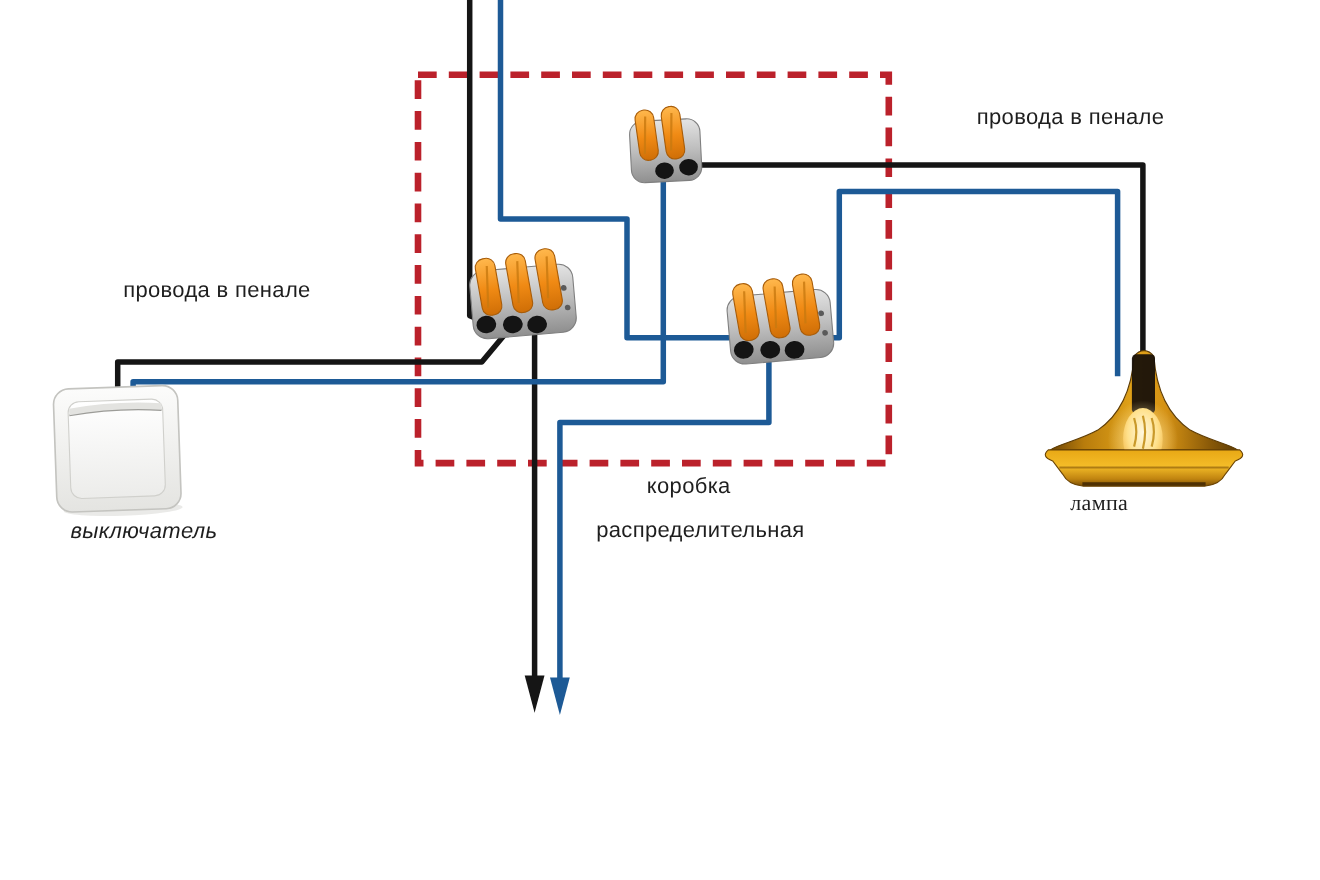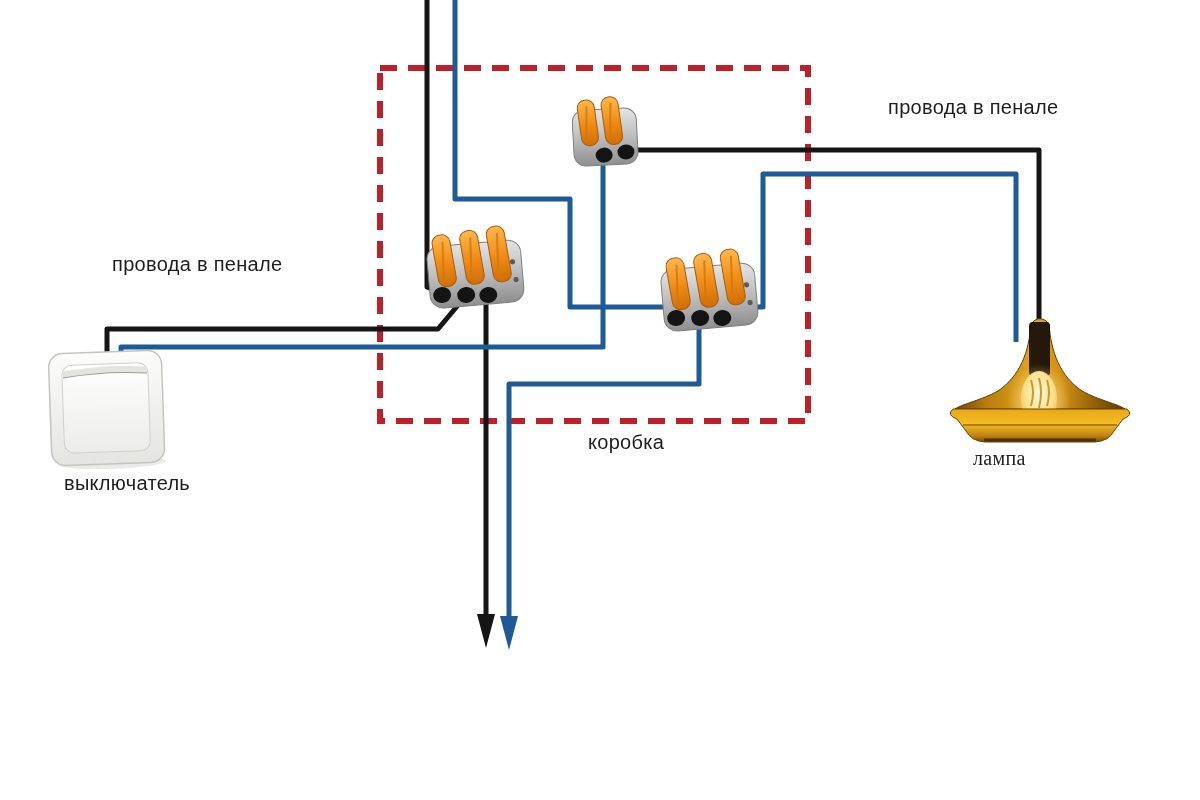--- a/index.html
+++ b/index.html
@@ -160,15 +160,16 @@
     </g>
 
     <use href="#wago2" transform="translate(573,99) rotate(-3 33 35)"></use>
     <use href="#wago3" transform="translate(428,231) rotate(-5 48 38)"></use>
     <use href="#wago3" transform="translate(662,254) rotate(-5 48 38)"></use>
   </svg>
 
   <div class="lbl" style="left:112px;top:253px;">провода в пенале</div>
   <div class="lbl" style="left:888px;top:96px;">провода в пенале</div>
   <div class="lbl" style="left:542px;top:431px;margin-left:46px;">коробка</div>
-  <div class="lbl" style="left:64px;top:472px;">выключатель</div>
+  <div class="lbl" style="left:542px;top:471px;">распределительная</div>
+  <div class="lbl" style="left:64px;top:472px;font-style:italic;">выключатель</div>
   <div class="lbl" style="left:973px;top:447px;font-family:Liberation Serif, serif;">лампа</div>
 </div>
 
 </body></html>

